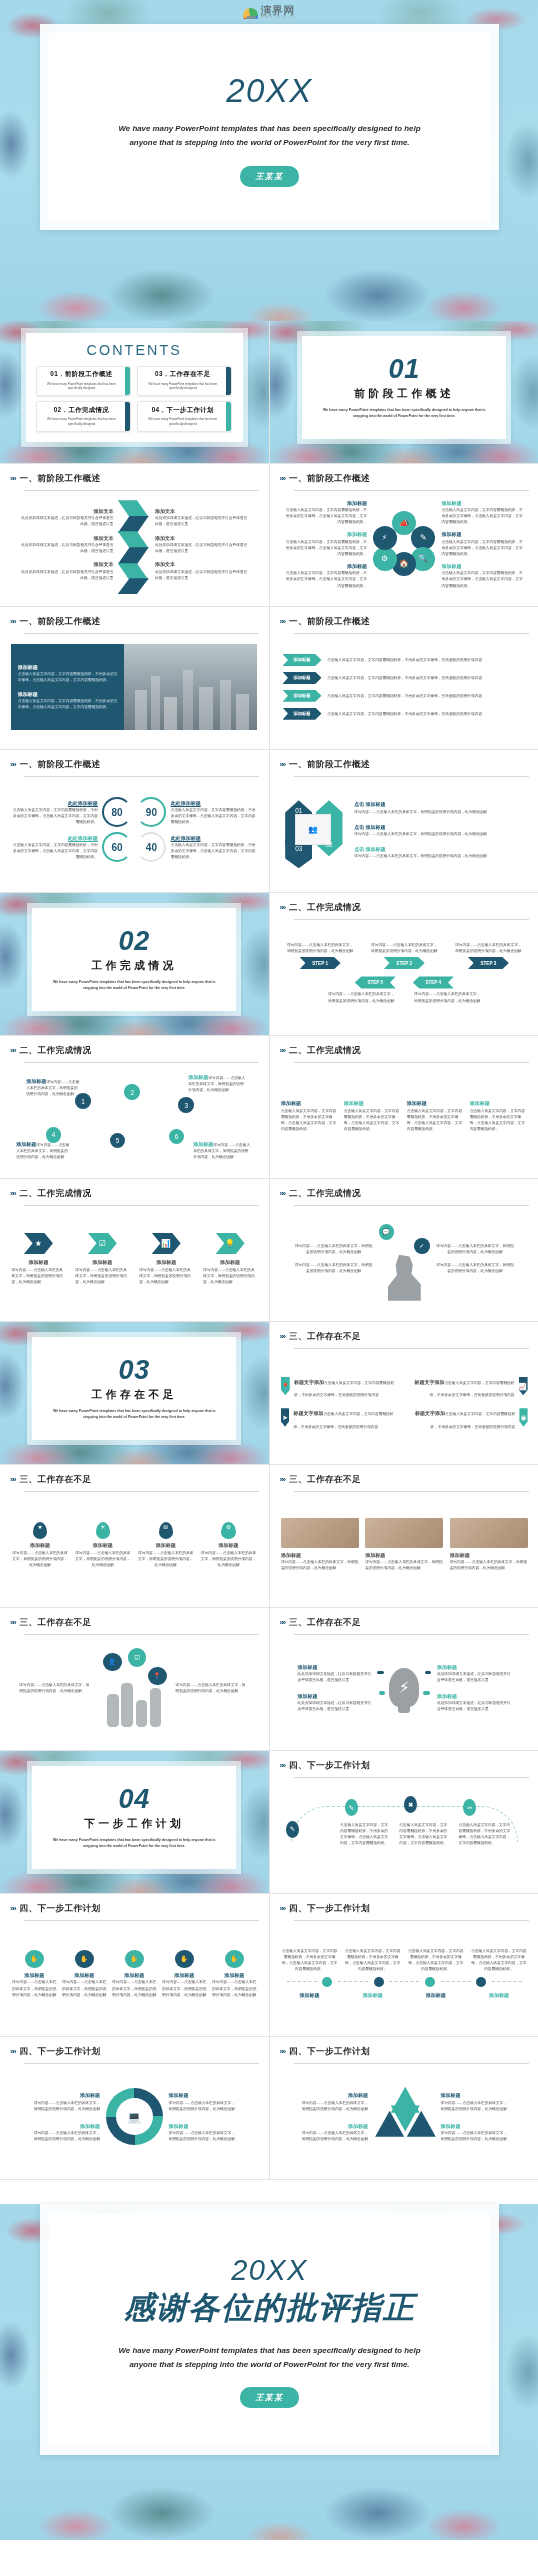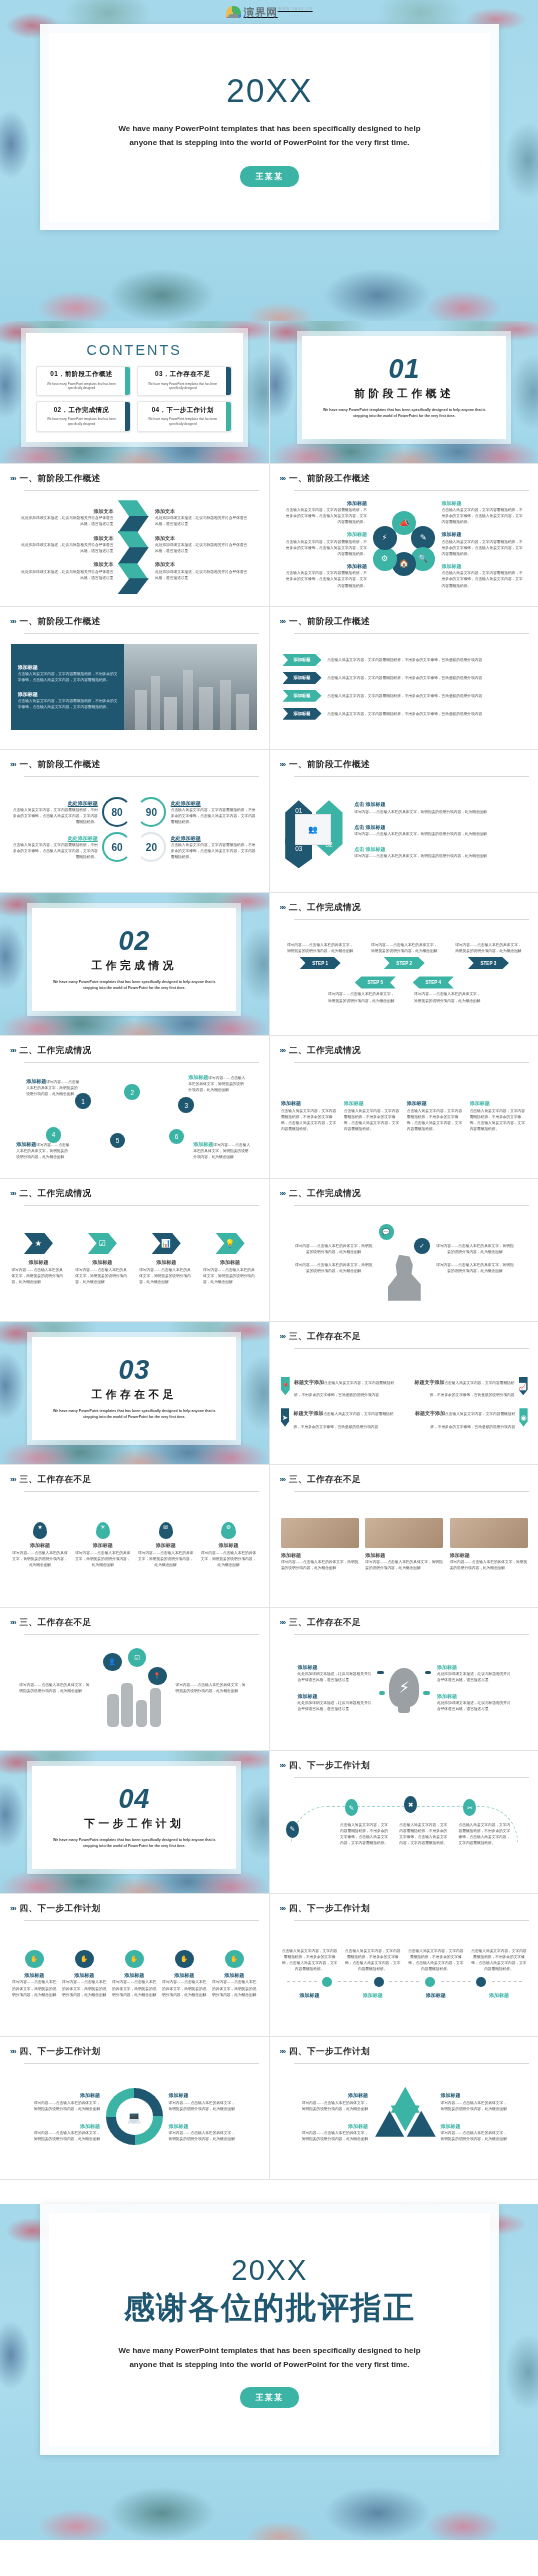--- a/index.html
+++ b/index.html
@@ -32,29 +32,29 @@
   
   .hero { position:relative; height:321px; }
   .logo-bar { position:relative; height:24px; display:flex; align-items:center; justify-content:center; }
   .logo { display:flex; align-items:flex-end; gap:2.9px; opacity:.9; }
   .logo-mark {
     width:14.3px; height:11.4px; border-radius:7.1px 7.1px 1.4px 1.4px;
     background:conic-gradient(from 200deg at 50% 100%, #e8453c 0 22%, #f6b83f 0 42%, #3fae5a 0 62%, #3b7dd8 0 82%, #8e56c9 0 100%);
     position:relative;
   }
   .logo-mark::after{content:"";position:absolute;left:2.1px;right:2.1px;bottom:0;height:3.6px;background:#7f8c8d;border-radius:5.7px 5.7px 0 0;}
-  .logo-txt { display:flex; flex-direction:row; line-height:1;text-decoration:underline; }
+  .logo-txt { display:flex; flex-direction:column; line-height:1; }
   .logo-cn { font-size:10.7px; font-weight:700; color:#5f6b70; letter-spacing:0.7px; }
   .logo-url { font-size:3.6px; color:#9aa7ac; letter-spacing:0.8px; margin-top:0.7px; }
 
   .slide-frame-outer {
     position:relative; margin:0 auto; width:459px; background:rgba(255,255,255,.92);
     padding:8.6px; box-shadow:0 1.4px 7.1px rgba(0,0,0,.12);
   }
-  .slide-frame-inner { border:2.1px solid #fff; background:#1d4ed8; }
+  .slide-frame-inner { border:2.1px solid #fff; background:#1d4ed8;font-style:italic; }
   .hero-card {
     background:#fff; text-align:center; padding:39px 40px 33px;
   }
   .hero-year { font-size:33px; color:#1f5670; font-weight:400; letter-spacing:1.4px; line-height:1; }
   .hero-title {
     font-size:31px; color:#1f5670; font-weight:800; letter-spacing:0.7px;
     margin-top:4.3px; line-height:1.12;
     font-family:"DejaVu Sans","Liberation Sans",sans-serif;
   }
   .hero-sub { font-size:7.9px; color:#2c2c2c; line-height:1.75; margin-top:15.7px; font-weight:600; }
@@ -401,21 +401,21 @@
           <div>
               <div class="ph-l ph-h navy" style="text-decoration:underline;">此处添加标题</div>
               <div class="ph-l">点击输入简要文字内容，文字内容需概括精炼，不用多余的文字修饰，点击输入简要文字内容，文字内容需概括精炼。</div>
             </div>
 
           <div style="text-align:right;">
               <div class="ph-l ph-h teal" style="text-decoration:underline;">此处添加标题</div>
               <div class="ph-l">点击输入简要文字内容，文字内容需概括精炼，不用多余的文字修饰，点击输入简要文字内容，文字内容需概括精炼。</div>
             </div>
           <div class="ring c">60</div>
-          <div class="ring d">20</div>
+          <div class="ring d">40</div>
           <div>
               <div class="ph-l ph-h navy" style="text-decoration:underline;">此处添加标题</div>
               <div class="ph-l">点击输入简要文字内容，文字内容需概括精炼，不用多余的文字修饰，点击输入简要文字内容，文字内容需概括精炼。</div>
             </div>
         </div>
       </div>
     </div>
 
     <div class="thumb">
       <div class="t-head">

